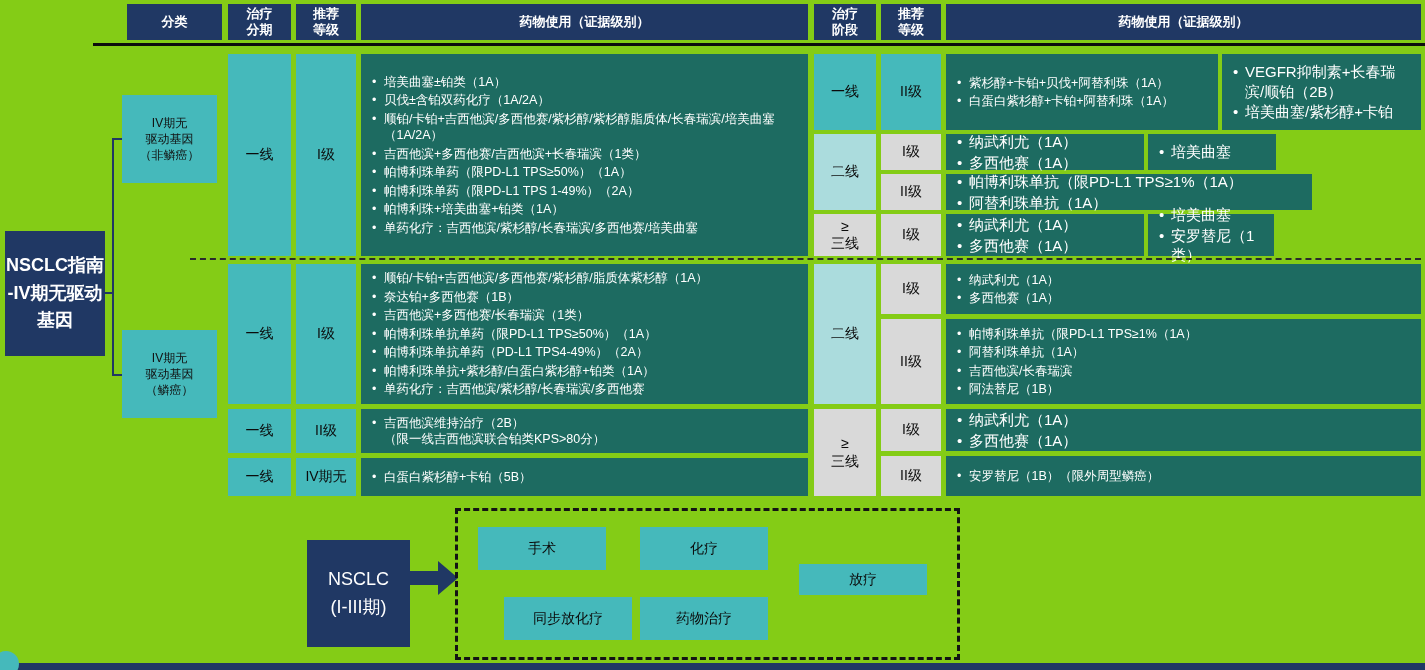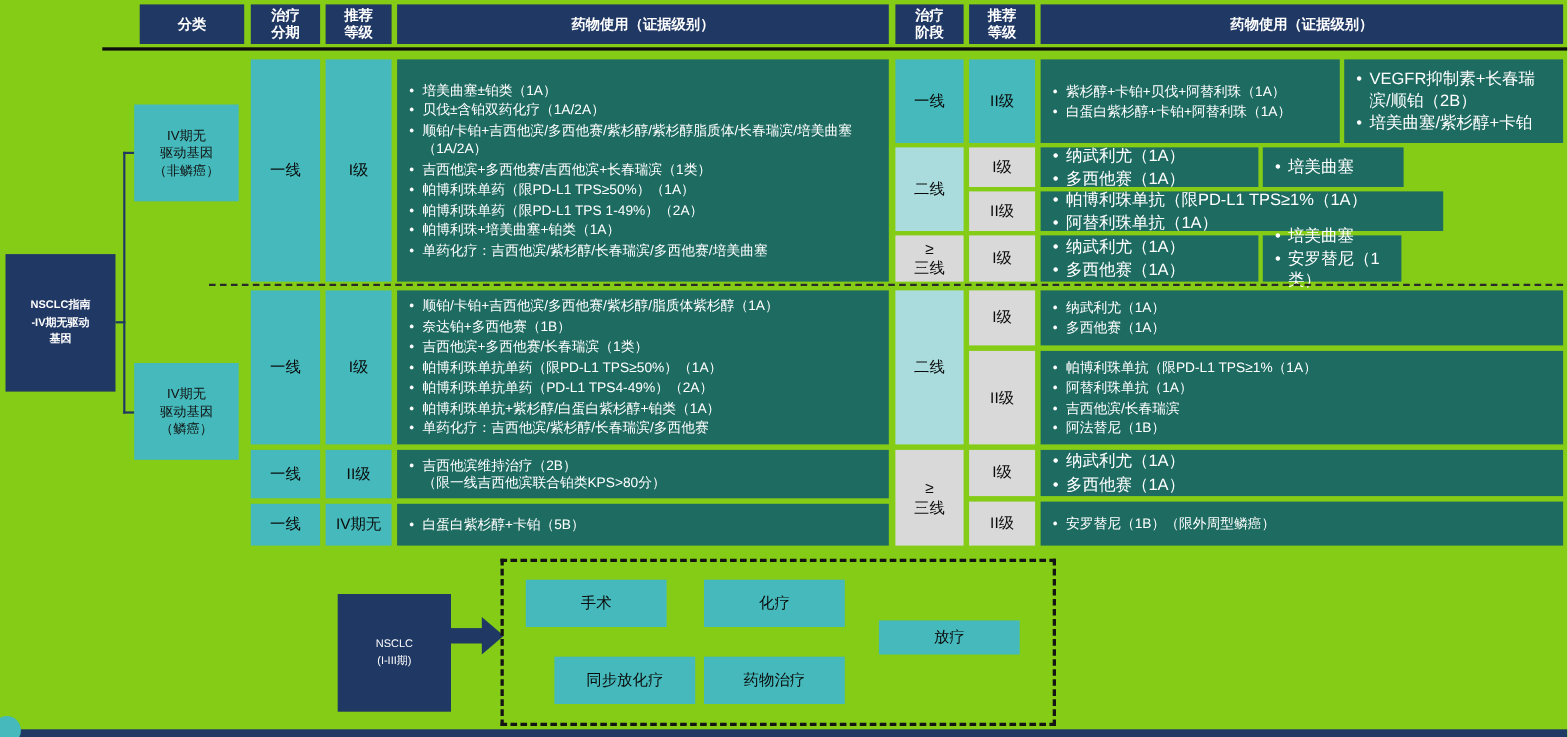--- a/index.html
+++ b/index.html
@@ -20,21 +20,21 @@
   .dbox{background:var(--dark-teal,#1D6B61);color:#fff;display:flex;align-items:center}
   .dbox ul{list-style:none;padding:5px 8px;width:100%}
   .dbox li{position:relative;padding-left:15px;font-size:12.5px;line-height:1.32;
            margin:2px 0;white-space:pre-line}
   .dbox li::before{content:"•";position:absolute;left:3px}
   .dbox.sm li{font-size:15px;margin:1px 0}
   .node{background:var(--teal,#45B9BB);display:flex;align-items:center;justify-content:center;
         font-size:14px;color:#0b0b0b}
   .navybox{background:var(--navy,#203864);color:#fff;display:flex;align-items:center;
            justify-content:center;text-align:center;white-space:pre-line;
-           font-size:10px;font-weight:bold;line-height:1.55}
+           font-size:18px;font-weight:bold;line-height:1.55}
   .line{background:var(--navy,#203864)}
   .blackline{background:#0d0d0d}
   .dashedbox{border:3px dashed #141414;background:transparent}
   .dashline{border-top:2px dashed #2b2b2b}
   .circle{border-radius:50%;background:var(--teal,#45B9BB)}
 </style>
 </head>
 <body>
 
 <div class="canvas">

